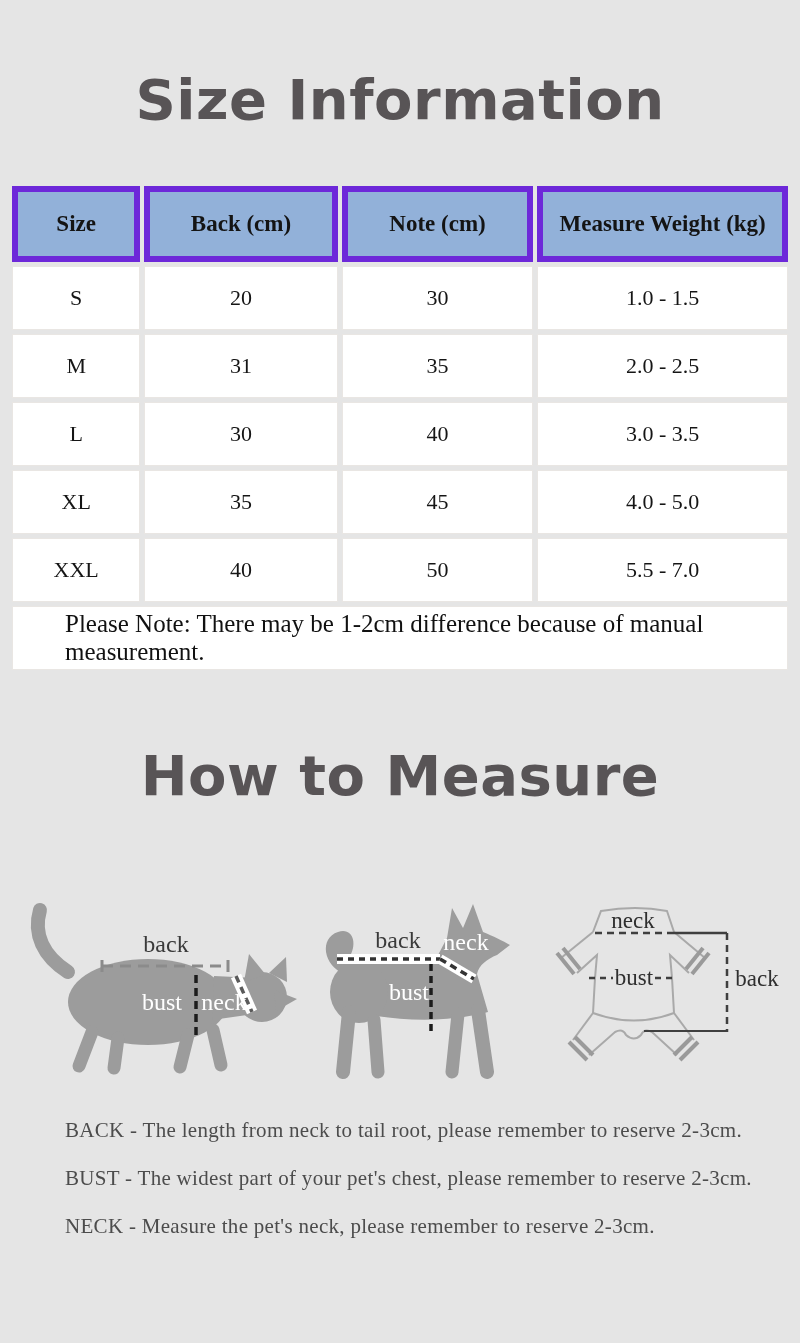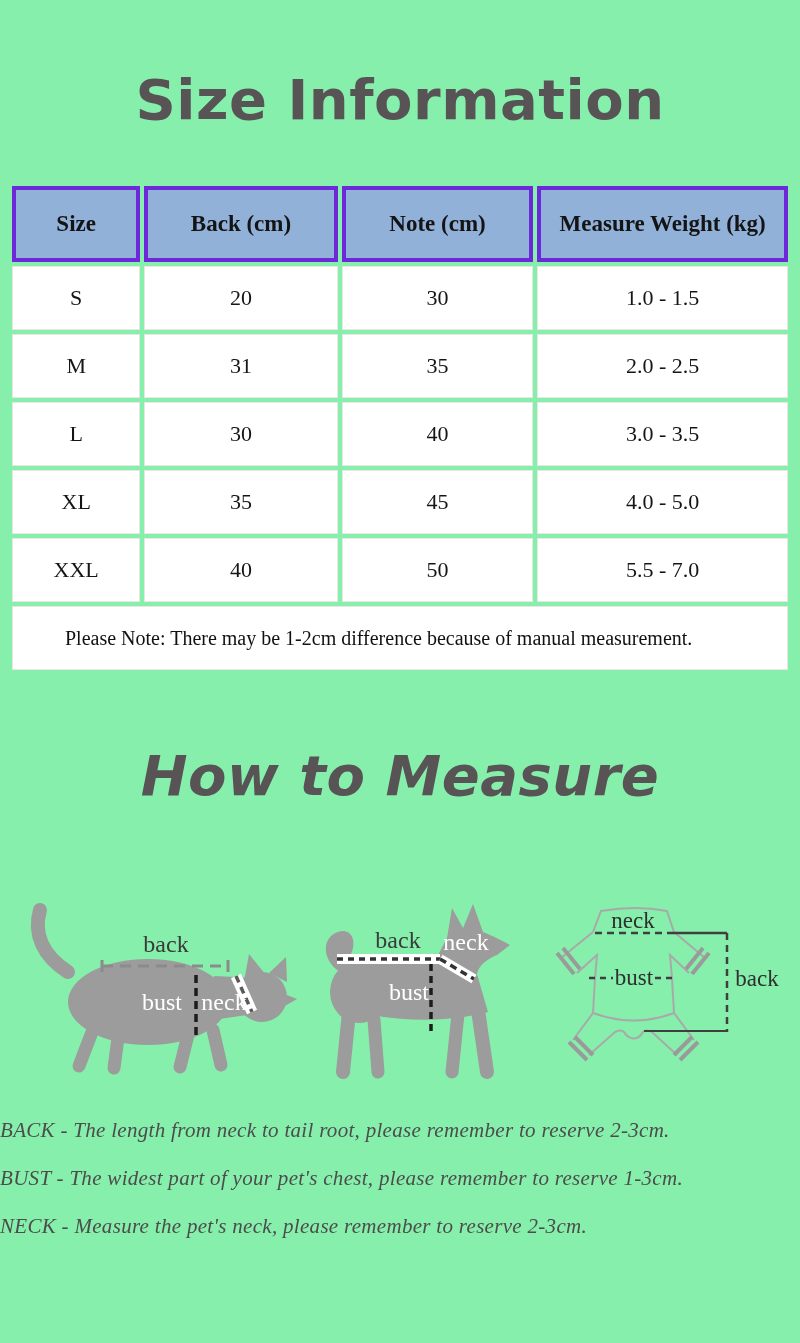--- a/index.html
+++ b/index.html
@@ -2,86 +2,86 @@
 <html><head>
 <meta charset="utf-8">
 <style>
   * { box-sizing: border-box; }
   html,body { margin:0; padding:0; background:#ffffff; }
   .page {
     position: relative;
     width: 800px;
     height: 1343px;
     margin: 0 auto;
-    background: #86efac;
+    background: #e5e5e5;
     font-family: "Liberation Serif", serif;
     overflow: hidden;
   }
   .section-title {
     margin: 0;
     text-align: center;
     font-family: "DejaVu Sans", sans-serif;
     font-weight: 700;
     font-size: 56px;
     line-height: 76px;
     color: #585456;
     letter-spacing: 0.5px;
   }
   .title-size { padding-top: 62px; }
-  .title-measure { margin-top: 64px; font-style: italic; }
+  .title-measure { margin-top: 64px; }
 
   table.size-table {
     width: 784px;
     margin: 44px auto 0 auto;
     border-collapse: separate;
     border-spacing: 4px;
     table-layout: fixed;
   }
   table.size-table th {
     height: 76px;
     background: #92b1d9;
-    border: 4px solid #6d28d9;
+    border: 6px solid #6d28d9;
     font-family: "Liberation Serif", serif;
     font-weight: 700;
     font-size: 23px;
     color: #141414;
     text-align: center;
     vertical-align: middle;
   }
   table.size-table td {
     height: 64px;
     background: #ffffff;
     border: 1px solid #e9e6e3;
     font-size: 22px;
     color: #151515;
     text-align: center;
     vertical-align: middle;
   }
   table.size-table td.note-cell {
     text-align: left;
     padding-left: 52px;
-    font-size: 20px;
+    font-size: 25px;
     color: #111111;
   }
 
   .figures {
     display: flex;
     justify-content: space-between;
     align-items: flex-start;
     margin-top: 66px;
     padding: 0 14px 0 16px;
     height: 212px;
   }
   .figure { flex: 0 0 auto; }
   svg text {
     font-family: "Liberation Serif", serif;
   }
   .notes {
     margin-top: 26px;
-    font-style: italic;
+    padding-left: 65px;
   }
   .notes p {
     margin: 0 0 23px 0;
     font-size: 21px;
     line-height: 25px;
     color: #4c4c4c;
     letter-spacing: 0.3px;
   }
 </style>
 </head>
@@ -237,17 +237,17 @@
         <line x1="124" y1="98" x2="146" y2="98" stroke="#3f3f3f" stroke-width="2.5" stroke-dasharray="6 5"></line>
       </g>
       <text x="102" y="48" text-anchor="middle" font-size="23" fill="#2f2f2f">neck</text>
       <text x="103" y="105" text-anchor="middle" font-size="23" fill="#2f2f2f">bust</text>
       <text x="226" y="106" text-anchor="middle" font-size="23" fill="#2f2f2f">back</text>
     </svg>
   </div>
 
   <div class="notes">
     <p>BACK - The length from neck to tail root, please remember to reserve 2-3cm.</p>
-    <p>BUST - The widest part of your pet's chest, please remember to reserve 1-3cm.</p>
+    <p>BUST - The widest part of your pet's chest, please remember to reserve 2-3cm.</p>
     <p>NECK - Measure the pet's neck, please remember to reserve 2-3cm.</p>
   </div>
 
 </div>
 
 </body></html>

